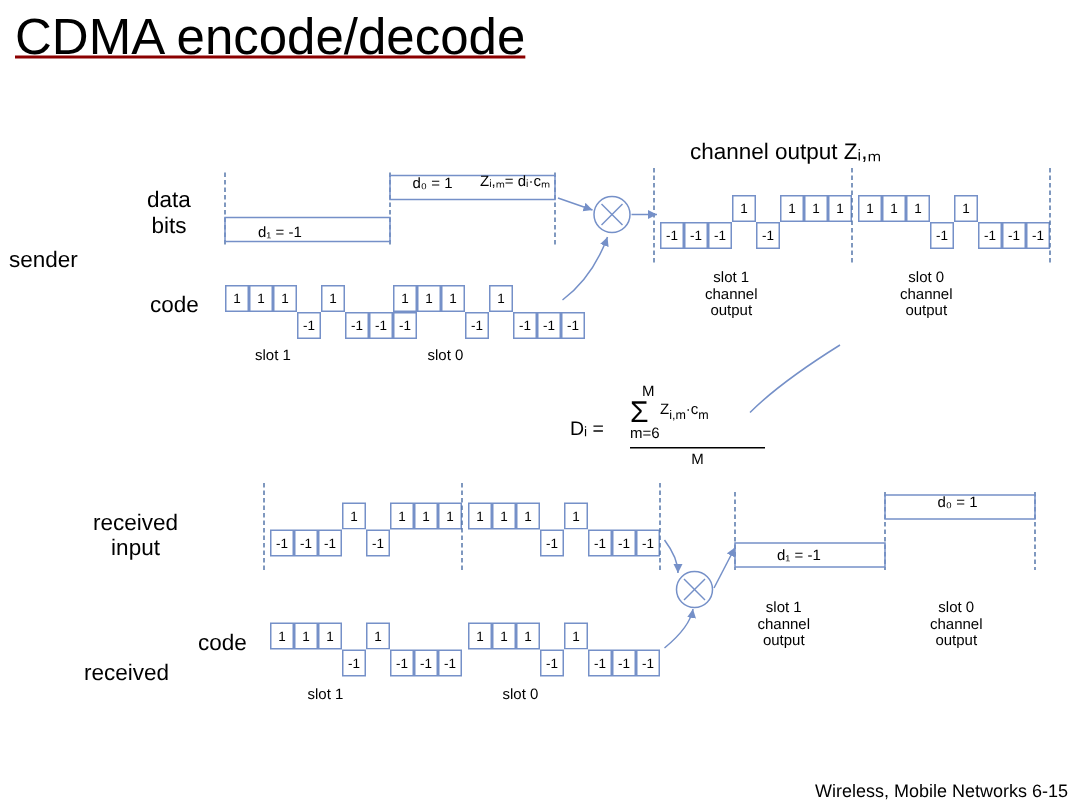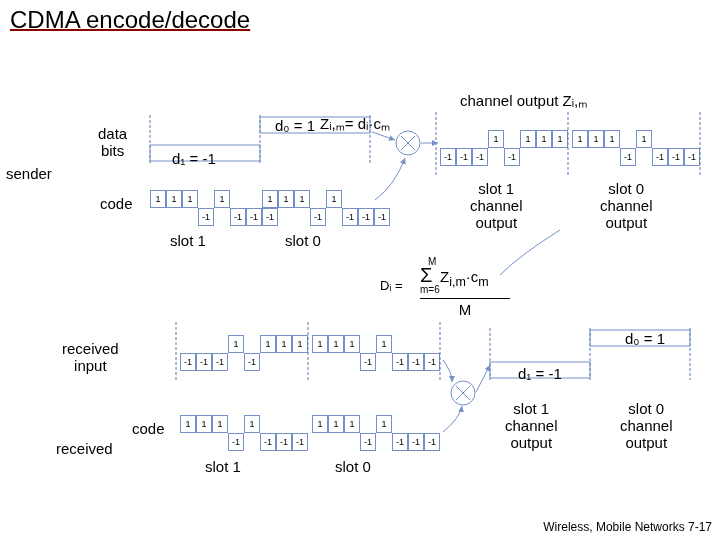--- a/index.html
+++ b/index.html
@@ -9,29 +9,29 @@
     height: 540px;
     font-family: Arial, Helvetica, sans-serif;
     background: #fff;
     position: relative;
     overflow: hidden;
   }
   .title {
     position: absolute;
     left: 10px;
     top: 6px;
-    font-size: 24px;
+    font-size: 34px;
     font-weight: 400;
     text-decoration: underline;
     text-decoration-color: #8b0000;
     text-decoration-thickness: 2px;
   }
   .abs { position: absolute; text-align: center; }
   .label { font-size: 15px; }
-  .small { font-size: 15px; }
+  .small { font-size: 10px; }
   .tiny  { font-size: 10px; }
   .chip-row {
     display: flex;
     height: 18px;
   }
   .chip {
     width: 16px;
     height: 18px;
     border: 1px solid #7590c8;
     box-sizing: border-box;
@@ -302,13 +302,13 @@
 
   <path d="M560,230 Q520,255 500,275" fill="none" stroke="#7590c8"></path>
 
   <path d="M443,360 Q452,372 452,382" fill="none" stroke="#7590c8" marker-end="url(#ah2)"></path>
 
   <path d="M443,432 Q460,418 462,406" fill="none" stroke="#7590c8" marker-end="url(#ah2)"></path>
 
   <line x1="476" y1="392" x2="490" y2="365" stroke="#7590c8" marker-end="url(#ah2)"></line>
 </svg>
 
-<div class="footer">Wireless, Mobile Networks  7-17</div>
+<div class="footer">Wireless, Mobile Networks  6-15</div>
 
 </body></html>

